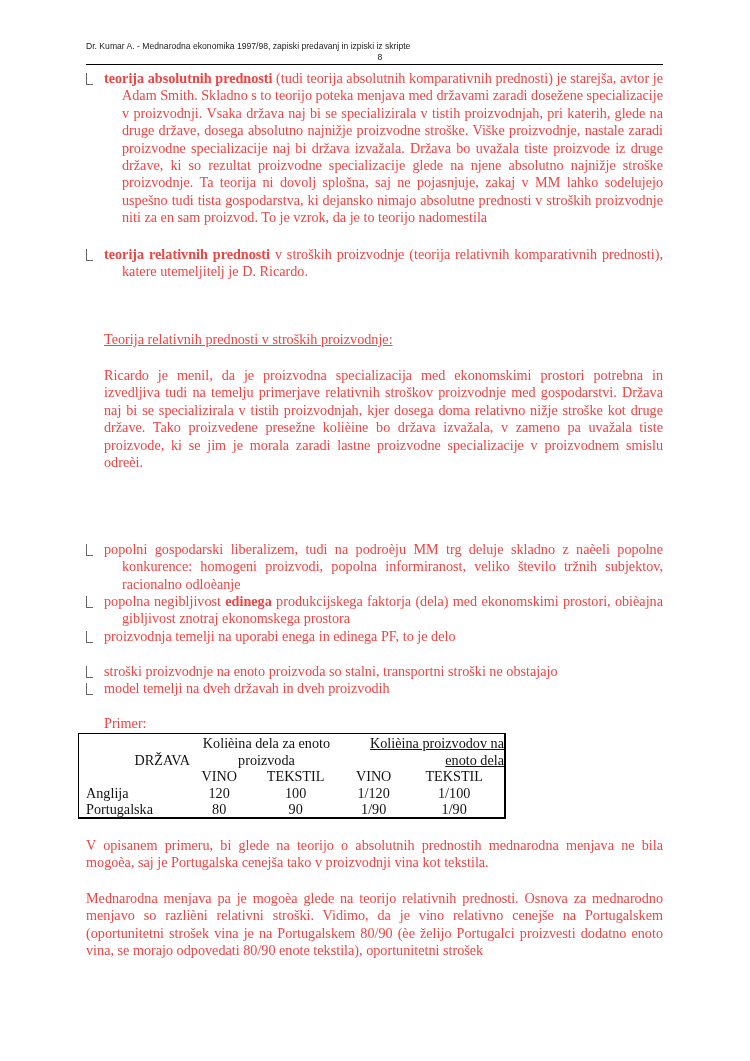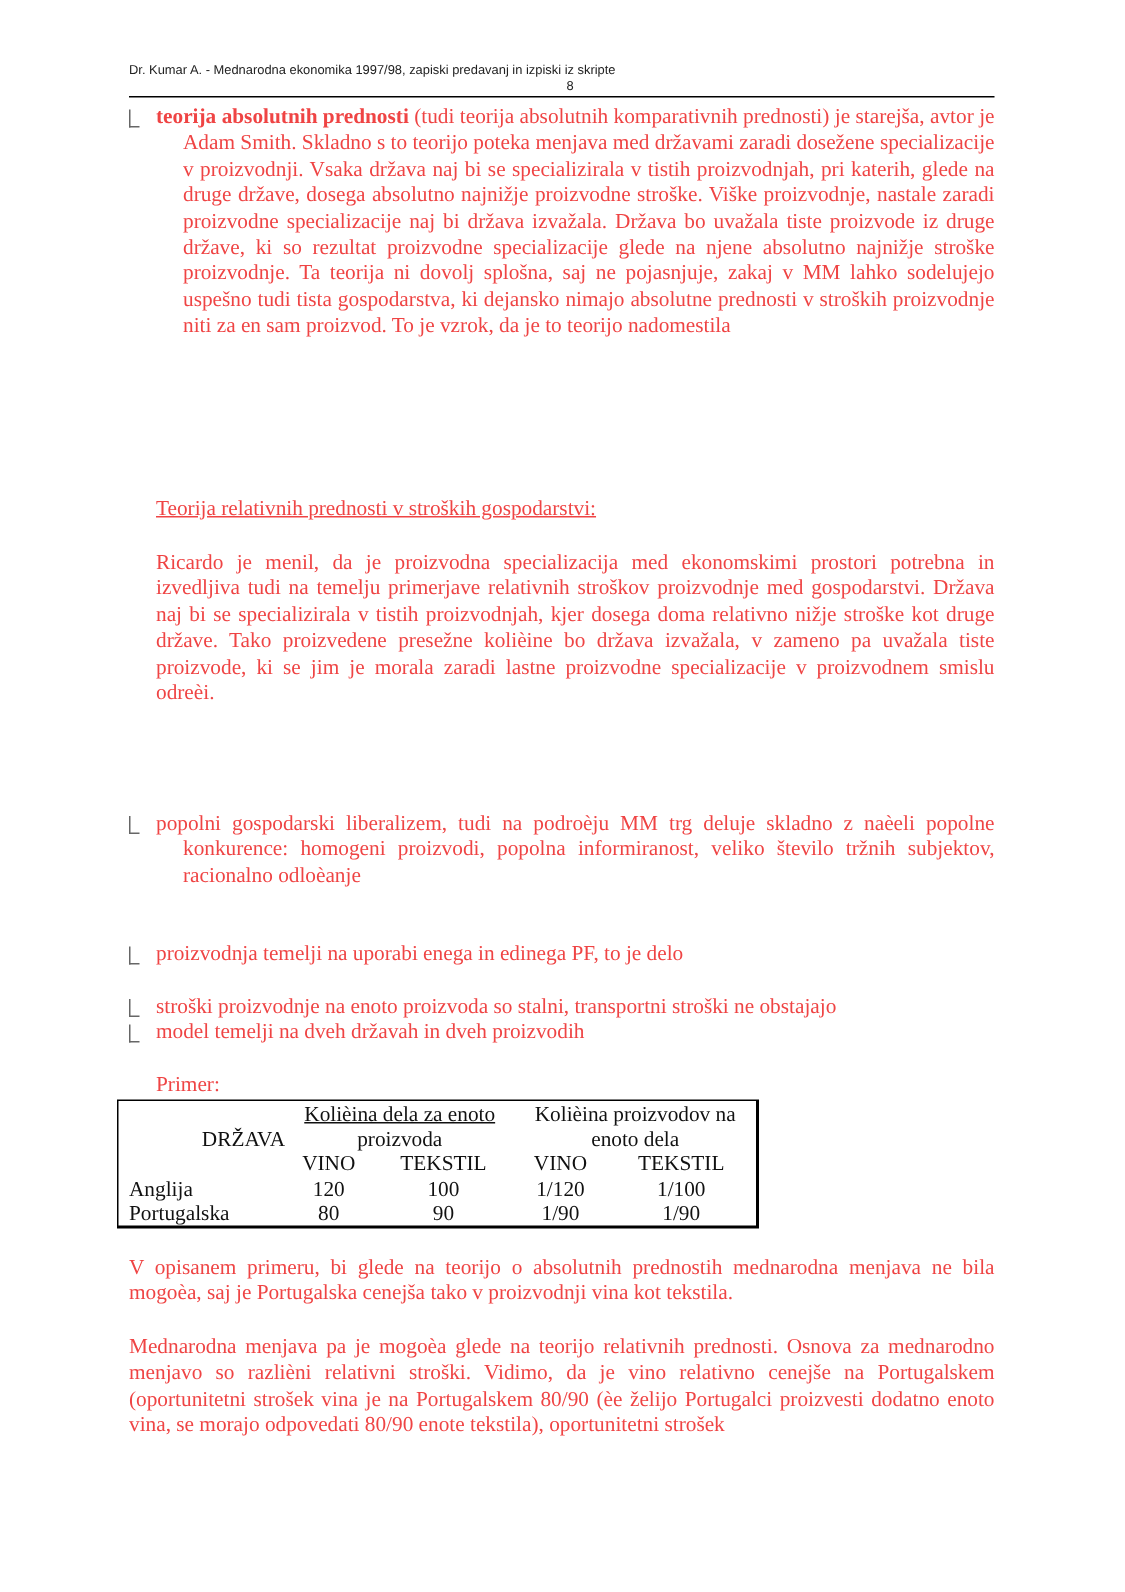--- a/index.html
+++ b/index.html
@@ -42,48 +42,58 @@
     .primer-label { position: absolute; left: 104px; top: 715px; }
 
     .ex-table {
       position: absolute; left: 78px; top: 733px; width: 428px; height: 86px;
       border: 1px solid #000; box-sizing: border-box; border-right-width: 2px; border-bottom-width: 2px;
     }
     .ex-table table { border-collapse: collapse; width: 100%; font-family: "Liberation Serif", serif; font-size: 14.2px; line-height: 16.6px; }
     .ex-table td { padding: 0; vertical-align: top; }
     .c-country { width: 104px; padding-left: 7px !important; text-align: left; }
     .c-grp1 { text-align: center; }
-    .c-grp2 { text-align: center; }
+    .c-grp2 { text-align: right; text-decoration: underline; }
     .c-num { text-align: center; }
   </style>
 </head>
 <body>
 
 <div class="page">
 
   <div class="header-line1">Dr. Kumar A. - Mednarodna ekonomika 1997/98, zapiski predavanj in izpiski iz skripte</div>
   <div class="header-pagenum">8</div>
   <div class="header-rule"></div>
 
   <div class="bullet body-text justify" style="top:70px;">
     <span class="mark"></span>
     <div class="content justify">
       <b>teorija absolutnih prednosti</b><span> (tudi teorija absolutnih komparativnih prednosti) je starejša, avtor je Adam Smith. Skladno s to teorijo poteka menjava med državami zaradi dosežene specializacije v proizvodnji. Vsaka država naj bi se specializirala v tistih proizvodnjah, pri katerih, glede na druge države, dosega absolutno najnižje proizvodne stroške. Viške proizvodnje, nastale zaradi proizvodne specializacije naj bi država izvažala. Država bo uvažala tiste proizvode iz druge države, ki so rezultat proizvodne specializacije glede na njene absolutno najnižje stroške proizvodnje. Ta teorija ni dovolj splošna, saj ne pojasnjuje, zakaj v MM lahko sodelujejo uspešno tudi tista gospodarstva, ki dejansko nimajo absolutne prednosti v stroških proizvodnje niti za en sam proizvod. To je vzrok, da je to teorijo nadomestila</span>
     </div>
   </div>
 
+  <div class="bullet body-text justify" style="top:246px;">
+    <span class="mark"></span>
+    <div class="content justify">
+      <b>teorija relativnih prednosti</b><span> v stroških proizvodnje (teorija relativnih komparativnih prednosti), katere utemeljitelj je D. Ricardo.</span>
+    </div>
+  </div>
 
-  <div class="section-heading body-text">Teorija relativnih prednosti v stroških gospodarstvi:</div>
+  <div class="section-heading body-text">Teorija relativnih prednosti v stroških proizvodnje:</div>
 
   <div class="para body-text justify" style="top:367px;">Ricardo je menil, da je proizvodna specializacija med ekonomskimi prostori potrebna in izvedljiva tudi na temelju primerjave relativnih stroškov proizvodnje med gospodarstvi. Država naj bi se specializirala v tistih proizvodnjah, kjer dosega doma relativno nižje stroške kot druge države. Tako proizvedene presežne kolièine bo država izvažala, v zameno pa uvažala tiste proizvode, ki se jim je morala zaradi lastne proizvodne specializacije v proizvodnem smislu odreèi.</div>
 
 
   <div class="bullet body-text" style="top:541px;">
     <span class="mark"></span>
     <div class="content justify"><span>popolni gospodarski liberalizem, tudi na podroèju MM trg deluje skladno z naèeli popolne konkurence: homogeni proizvodi, popolna informiranost, veliko število tržnih subjektov, racionalno odloèanje</span></div>
+  </div>
+  <div class="bullet body-text" style="top:593px;">
+    <span class="mark"></span>
+    <div class="content justify"><span>popolna negibljivost </span><b>edinega</b><span> produkcijskega faktorja (dela) med ekonomskimi prostori, obièajna gibljivost znotraj ekonomskega prostora</span></div>
   </div>
   <div class="bullet body-text" style="top:628px;">
     <span class="mark"></span>
     <div class="content"><span>proizvodnja temelji na uporabi enega in edinega PF, to je delo</span></div>
   </div>
   <div class="bullet body-text" style="top:663px;">
     <span class="mark"></span>
     <div class="content"><span>stroški proizvodnje na enoto proizvoda so stalni, transportni stroški ne obstajajo</span></div>
   </div>
   <div class="bullet body-text" style="top:680px;">
@@ -91,21 +101,21 @@
     <div class="content"><span>model temelji na dveh državah in dveh proizvodih</span></div>
   </div>
 
   <div class="primer-label body-text">Primer:</div>
 
   <div class="ex-table">
     <table>
       <tbody>
           <tr>
         <td class="c-country" rowspan="2" style="vertical-align:bottom;text-align:right;">DRŽAVA</td>
-        <td class="c-grp1" colspan="2" style="padding-top:1px;text-decoration:underline;">Kolièina dela za enoto</td>
+        <td class="c-grp1" colspan="2" style="padding-top:1px;">Kolièina dela za enoto</td>
         <td class="c-grp2" colspan="2" style="padding-top:1px;">Kolièina proizvodov na</td>
       </tr>
       <tr>
         <td class="c-grp1" colspan="2">proizvoda</td>
         <td class="c-grp2" colspan="2">enoto dela</td>
       </tr>
       <tr>
         <td class="c-country"></td>
         <td class="c-num">VINO</td>
         <td class="c-num">TEKSTIL</td>

